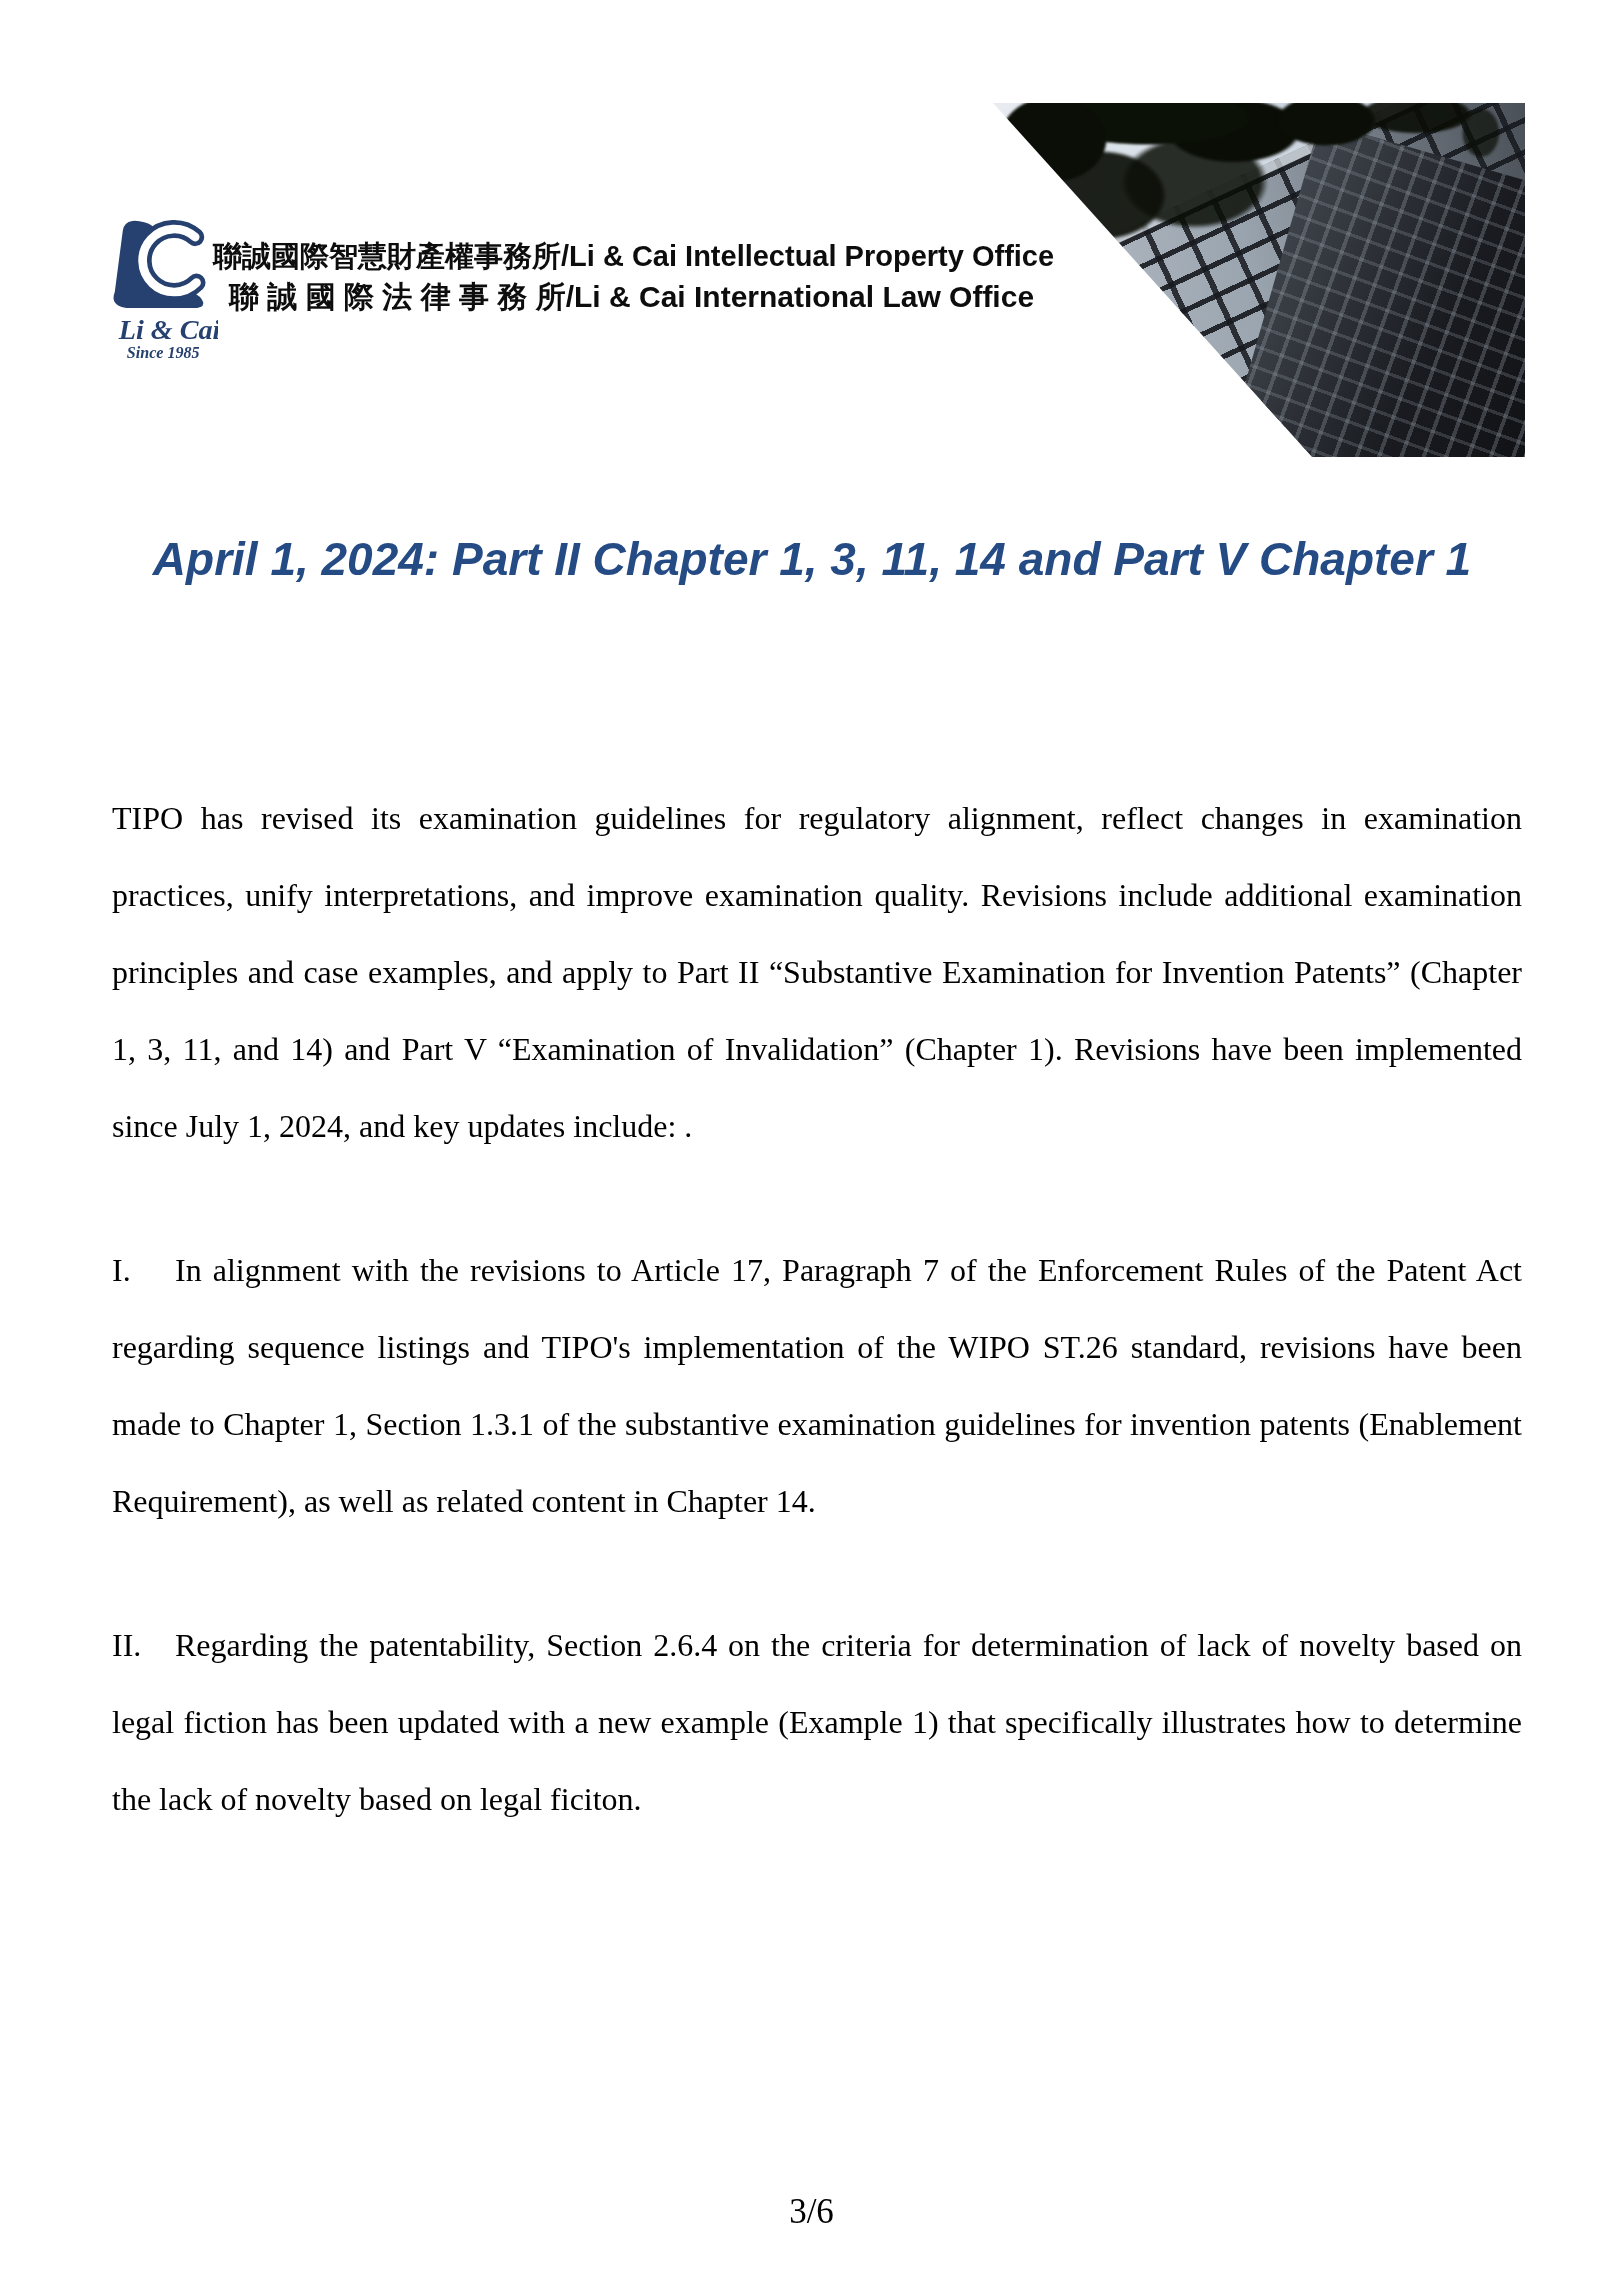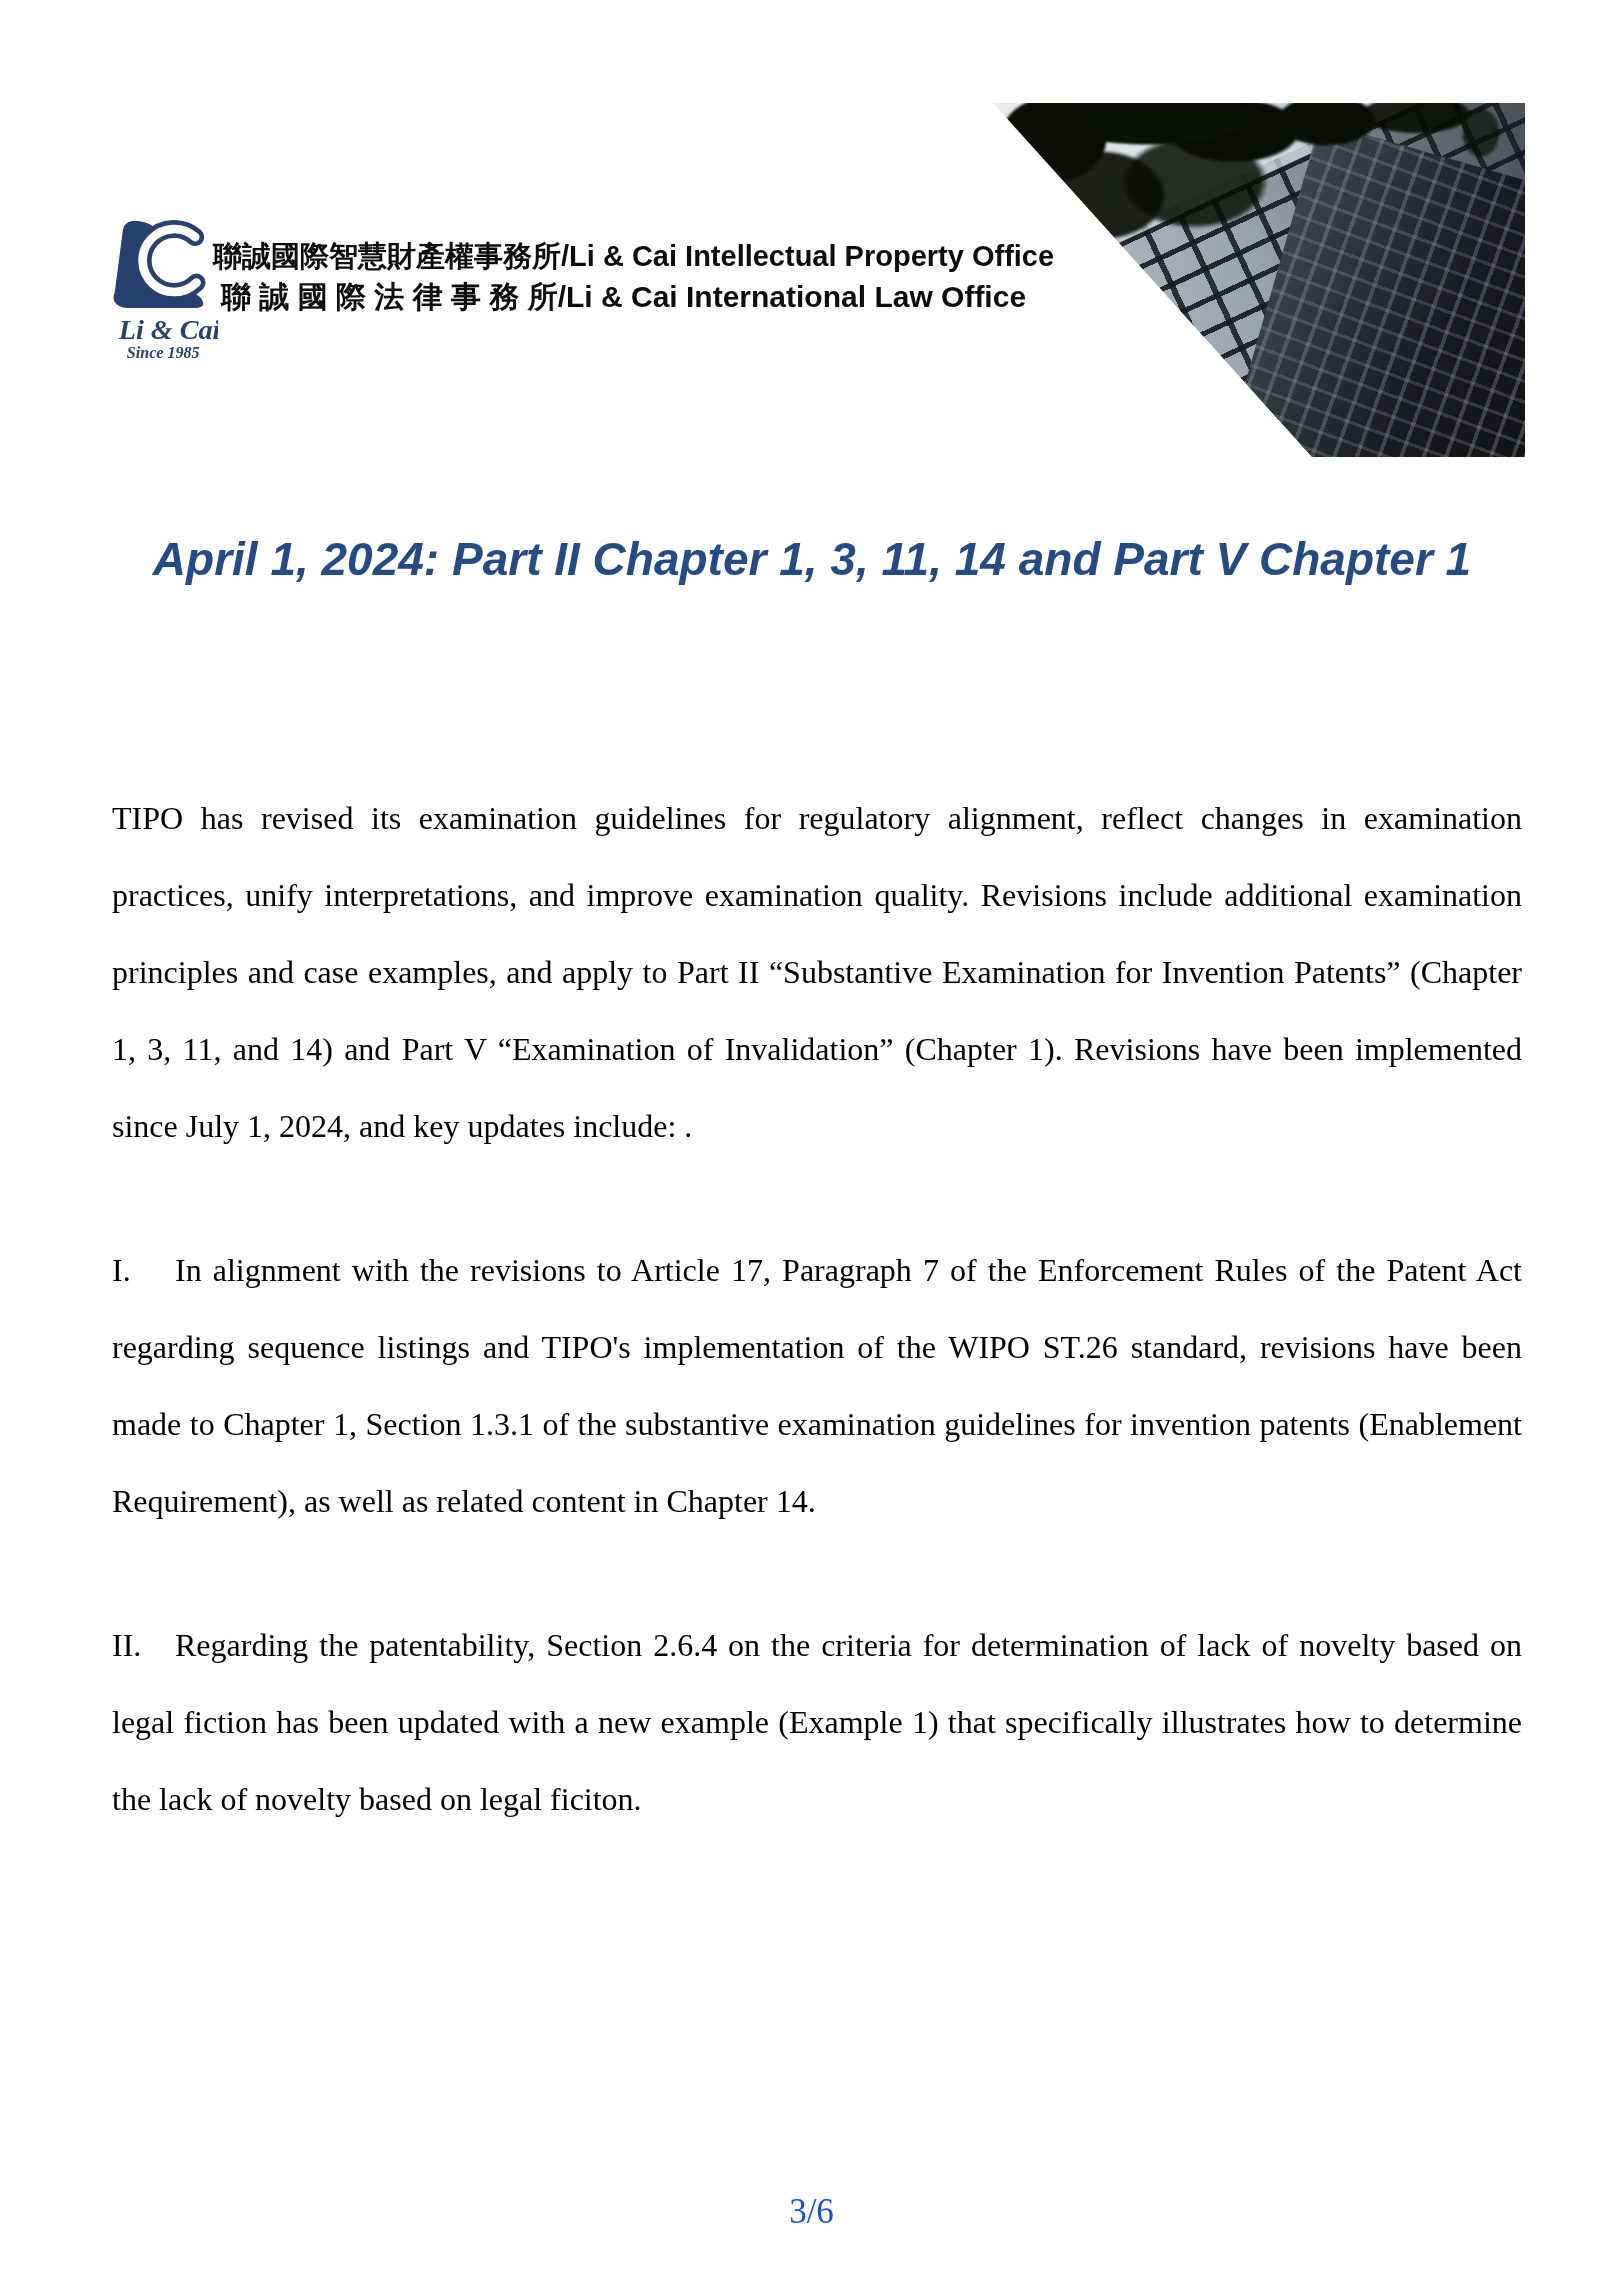--- a/index.html
+++ b/index.html
@@ -4,21 +4,21 @@
 <style>
   html,body{margin:0;padding:0;background:#ffffff;}
   .page{position:relative;width:1623px;height:2295px;background:#ffffff;overflow:hidden;
         font-family:"Liberation Serif",serif;color:#000;}
 
   
   .logo{position:absolute;left:104px;top:217px;width:114px;height:144px;}
   .head-line1{position:absolute;left:213px;top:237px;width:785px;
       font-family:Liberation Sans, sans-serif;font-weight:bold;font-size:29px;
       letter-spacing:0px;white-space:nowrap;color:#0d0d0d;}
-  .head-line2{position:absolute;left:221px;top:277px;width:785px;
+  .head-line2{position:absolute;left:229px;top:277px;width:785px;
       font-family:"Liberation Sans",sans-serif;font-weight:bold;font-size:30px;
       white-space:nowrap;color:#0d0d0d;}
 
   
   .photo{position:absolute;left:993px;top:103px;width:532px;height:354px;
       clip-path:polygon(0 0,100% 0,100% 100%,60% 100%);
       background:linear-gradient(115deg,#e9edf2 0%,#ccd5df 45%,#e2e8ee 100%);}
   .clouds{position:absolute;inset:0;
       background:
         radial-gradient(ellipse 150px 65px at 63% 33%,rgba(255,255,255,.95),transparent 70%),
@@ -69,21 +69,21 @@
 
   
   .body-text{position:absolute;left:112px;top:780px;width:1410px;
       font-size:32px;line-height:77px;text-align:justify;}
   .body-text p{margin:0;}
   .body-text p + p{margin-top:67px;}
   .marker{display:inline-block;min-width:63px;}
 
   
   .pageno{position:absolute;left:0;right:0;top:2192px;text-align:center;
-      font-size:35px;color:#1d4ed8;}
+      font-size:35px;color:#000000;}
 </style>
 </head>
 <body>
 
 <div class="page">
 
   <div class="logo">
     <svg viewBox="0 0 170 215" width="114" height="144">
 
       <path d="M42 6 Q30 8 28 20 L16 112 Q8 132 34 136 L132 136 Q154 136 146 123 Q141 114 116 107 Q93 100 72 98 L60 97 L75 26 Q78 12 60 8 Q50 5 42 6 Z" fill="#26406f"></path>

